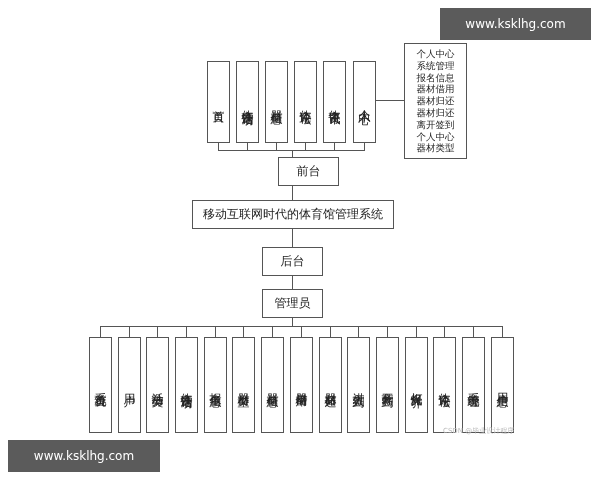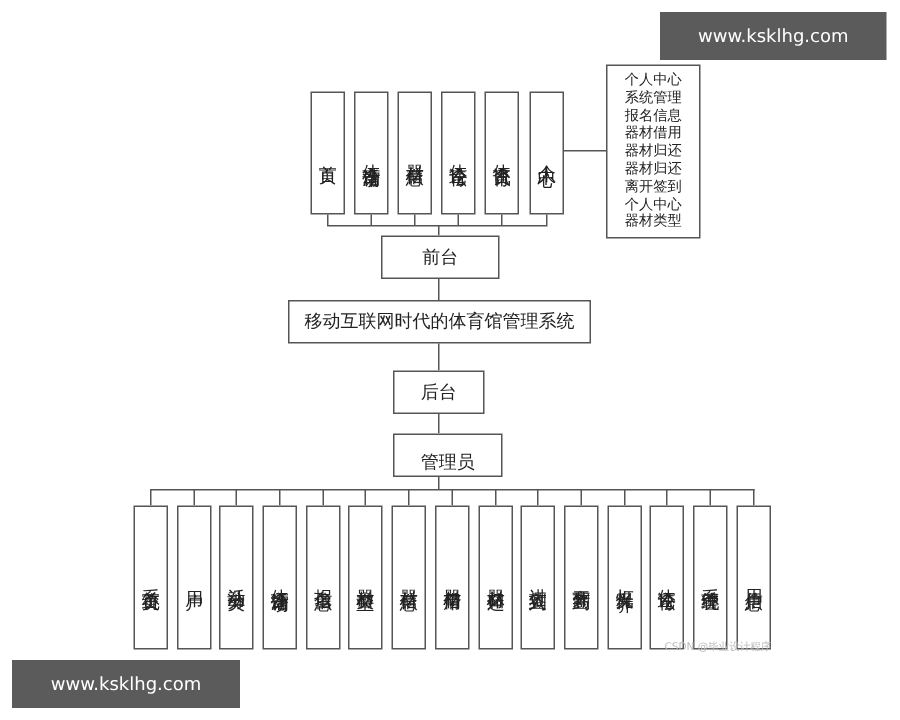--- a/index.html
+++ b/index.html
@@ -51,36 +51,36 @@
 
 <div class="line" style="left:218px;top:143px;width:1.3px;height:7px;"></div>
 <div class="line" style="left:247px;top:143px;width:1.3px;height:7px;"></div>
 <div class="line" style="left:276px;top:143px;width:1.3px;height:7px;"></div>
 <div class="line" style="left:305px;top:143px;width:1.3px;height:7px;"></div>
 <div class="line" style="left:334px;top:143px;width:1.3px;height:7px;"></div>
 <div class="line" style="left:364px;top:143px;width:1.3px;height:7px;"></div>
 <div class="line" style="left:218px;top:150px;width:147px;height:1.3px;"></div>
 <div class="line" style="left:292px;top:150px;width:1.3px;height:7px;"></div>
 
-<div class="box hbox" style="left:254px;top:157px;width:79px;height:29px;">
+<div class="box hbox" style="left:278px;top:157px;width:61px;height:29px;">
     <span>前台</span>
   </div>
 <div class="line" style="left:292px;top:186px;width:1.3px;height:14px;"></div>
 
 <div class="box hbox" style="left:192px;top:200px;width:202px;height:29px;">
     <span>移动互联网时代的体育馆管理系统</span>
   </div>
 <div class="line" style="left:292px;top:229px;width:1.3px;height:18px;"></div>
 
 <div class="box hbox" style="left:262px;top:247px;width:61px;height:29px;">
     <span>后台</span>
   </div>
 <div class="line" style="left:292px;top:276px;width:1.3px;height:13px;"></div>
 
-<div class="box hbox" style="left:262px;top:289px;width:73px;height:29px;align-items:flex-end;">
+<div class="box hbox" style="left:262px;top:289px;width:61px;height:29px;">
     <span>管理员</span>
   </div>
 <div class="line" style="left:292px;top:318px;width:1.3px;height:8px;"></div>
 <div class="line" style="left:100px;top:326px;width:403px;height:1.3px;"></div>
 
 <div class="line" style="left:100px;top:326px;width:1.3px;height:11px;"></div>
 <div class="line" style="left:129px;top:326px;width:1.3px;height:11px;"></div>
 <div class="line" style="left:157px;top:326px;width:1.3px;height:11px;"></div>
 <div class="line" style="left:186px;top:326px;width:1.3px;height:11px;"></div>
 <div class="line" style="left:215px;top:326px;width:1.3px;height:11px;"></div>

